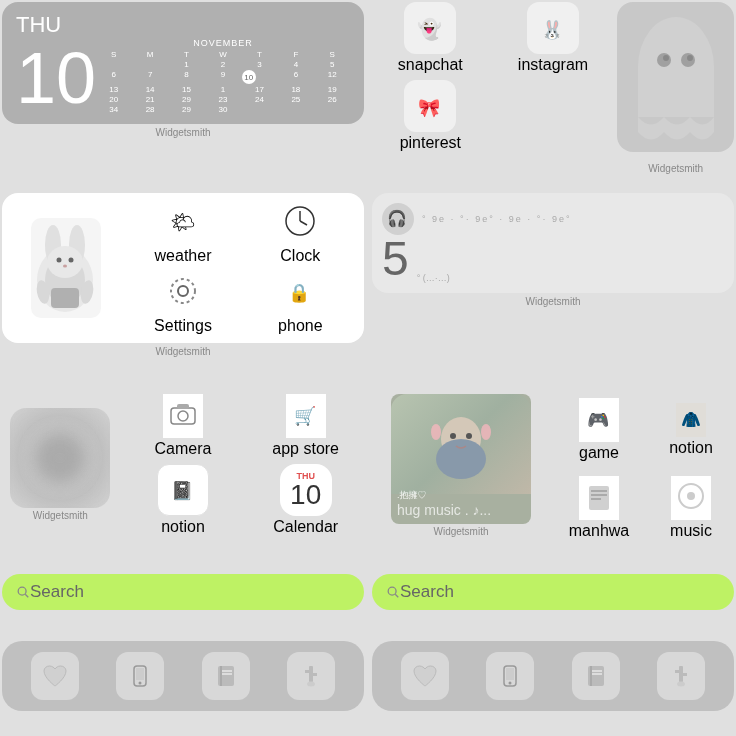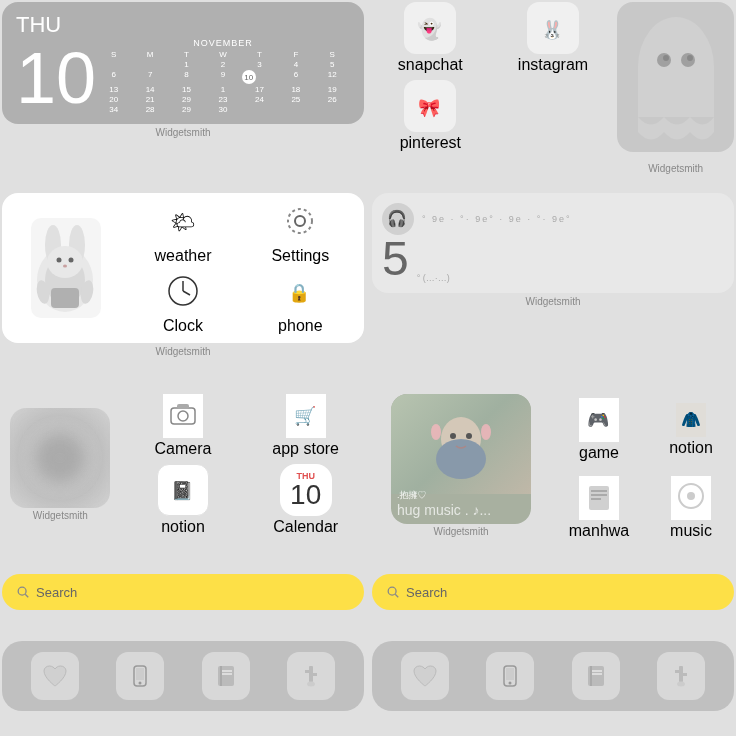--- a/index.html
+++ b/index.html
@@ -224,21 +224,21 @@
       width: 50px;
       height: 50px;
       border-radius: 50%;
       background: rgba(150,150,150,0.6);
       filter: blur(8px);
     }
 
     
     .music-widget {
       background: #a8b0a0;
-      border-radius: 16px;
+      border-radius: 8px;
       width: 140px;
       height: 130px;
       position: relative;
       overflow: hidden;
       display: flex;
       flex-direction: column;
       justify-content: flex-end;
       padding: 6px;
     }
     .music-widget .spotify-icon {
@@ -280,27 +280,26 @@
     }
 
     
     .row4 {
       display: grid;
       grid-template-columns: 1fr 1fr;
       gap: 8px;
       height: 36px;
     }
     .search-bar {
-      background: #fde047;
+      background: #bef264;
       border-radius: 18px;
       display: flex;
       align-items: center;
       padding: 0 14px;
-      gap: 6px;
-      font-size: 13px;
+      font-size: 17px;
       color: #666;
     }
     .search-bar svg {
       width: 14px;
       height: 14px;
     }
 
     
     .row5 {
       display: grid;
@@ -523,40 +522,40 @@
           <div class="icon-img icon-weather">
             <svg width="40" height="40" viewBox="0 0 40 40">
                 <rect width="40" height="40" rx="9" fill="white"></rect>
                 <text x="20" y="28" text-anchor="middle" font-size="20">🌤</text>
               </svg>
           </div>
           <span class="icon-label">weather</span>
         </div>
 
         <div class="col-wrapper">
-          <div class="icon-img icon-settings">
-            <svg width="40" height="40" viewBox="0 0 40 40">
-                <rect width="40" height="40" rx="9" fill="white"></rect>
-                <circle cx="20" cy="20" r="5" fill="none" stroke="#666" stroke-width="2"></circle>
-                <circle cx="20" cy="20" r="12" fill="none" stroke="#888" stroke-width="2" stroke-dasharray="3 3"></circle>
-              </svg>
-          </div>
-          <span class="icon-label">Settings</span>
-        </div>
-
-        <div class="col-wrapper">
           <div class="icon-img icon-clock">
             <svg width="40" height="40" viewBox="0 0 40 40">
                 <rect width="40" height="40" rx="9" fill="white"></rect>
                 <circle cx="20" cy="20" r="14" stroke="#333" stroke-width="1.5" fill="white"></circle>
                 <line x1="20" y1="20" x2="20" y2="10" stroke="#333" stroke-width="1.5"></line>
                 <line x1="20" y1="20" x2="27" y2="24" stroke="#333" stroke-width="1.5"></line>
               </svg>
           </div>
           <span class="icon-label">Clock</span>
+        </div>
+
+        <div class="col-wrapper">
+          <div class="icon-img icon-settings">
+            <svg width="40" height="40" viewBox="0 0 40 40">
+                <rect width="40" height="40" rx="9" fill="white"></rect>
+                <circle cx="20" cy="20" r="5" fill="none" stroke="#666" stroke-width="2"></circle>
+                <circle cx="20" cy="20" r="12" fill="none" stroke="#888" stroke-width="2" stroke-dasharray="3 3"></circle>
+              </svg>
+          </div>
+          <span class="icon-label">Settings</span>
         </div>
 
         <div class="col-wrapper">
           <div class="icon-img icon-phone">
             <svg width="40" height="40" viewBox="0 0 40 40">
                 <rect width="40" height="40" rx="9" fill="white"></rect>
                 <text x="20" y="28" text-anchor="middle" font-size="18" fill="#ccc">🔒</text>
               </svg>
           </div>
           <span class="icon-label">phone</span>

